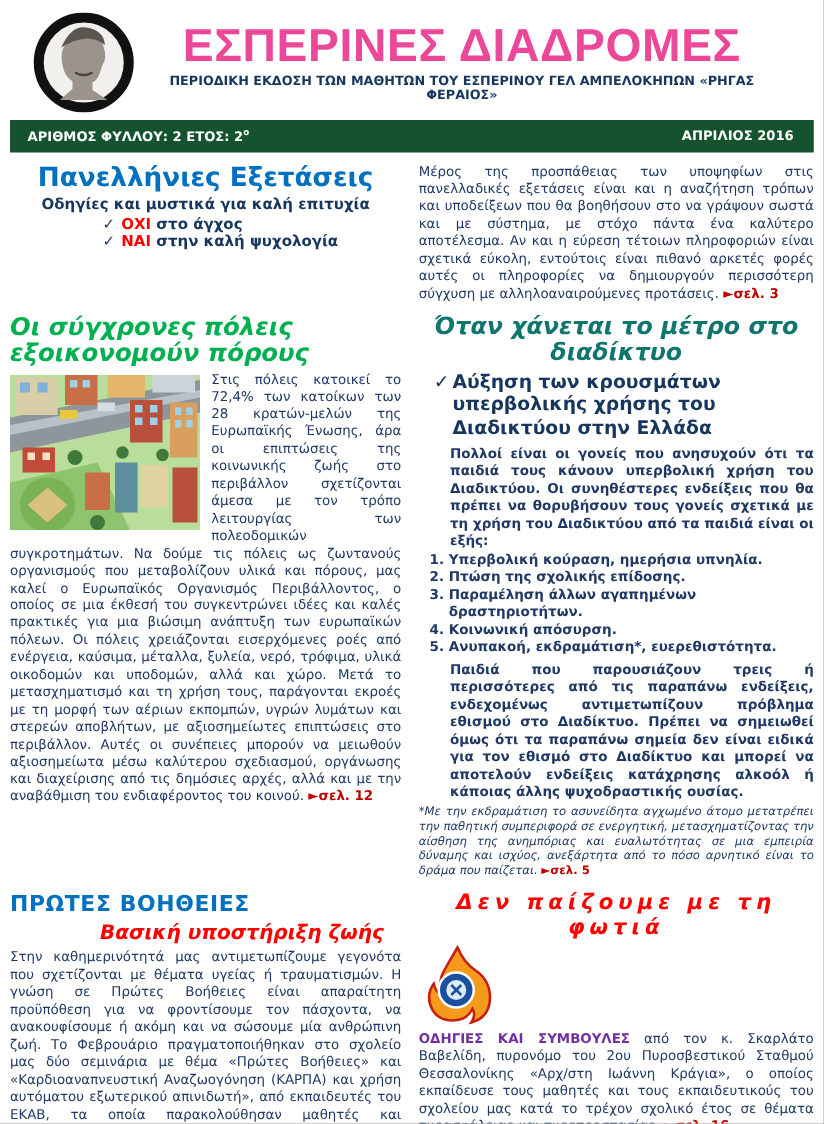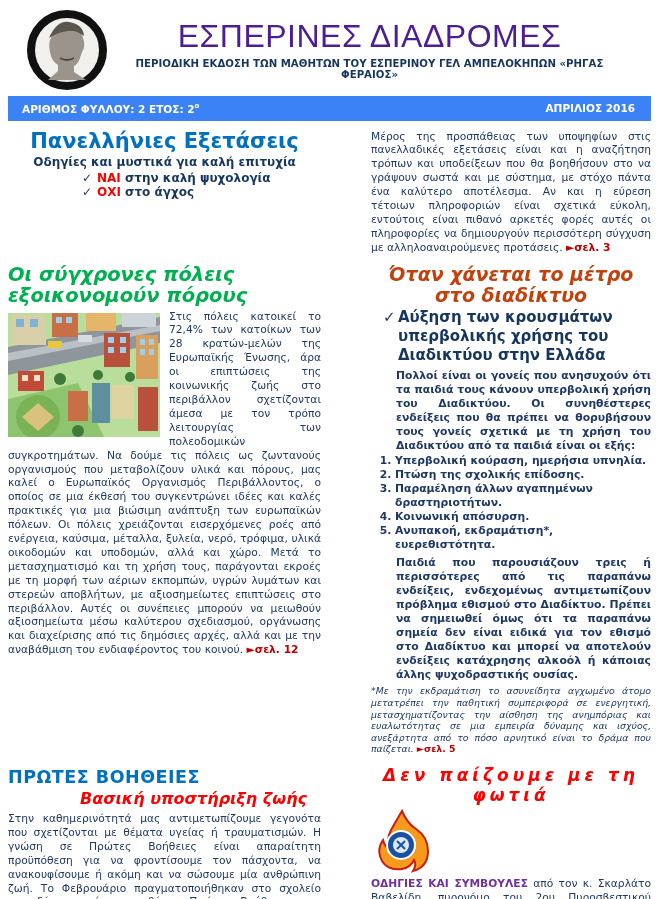--- a/index.html
+++ b/index.html
@@ -8,50 +8,50 @@
   .page {
     position:relative; width:659px; height:899px; margin:0 auto;
     background:#ffffff; overflow:hidden; color:#1f3864;
     padding:0 8px;
   }
   
   .masthead { display:flex; align-items:center; padding:10px 6px 0 12px; }
   .masthead .logo { flex:none; width:94px; height:80px; }
   .masthead-text { flex:1; text-align:center; padding-right:20px; }
   .main-title {
-    color:#4c1d95; font-weight:normal; font-size:32px; letter-spacing:0.5px;
+    color:#ec4899; font-weight:bold; font-size:37px; letter-spacing:0.5px;
     font-family:"Liberation Sans","DejaVu Sans",sans-serif; line-height:1.05;
   }
   .main-sub { margin-top:4px; color:#17365d; font-weight:bold; font-size:10.2px; }
   .issue-bar {
-    margin:6px 0 9px 0; background:#3b82f6; color:#fff; font-weight:bold;
+    margin:6px 0 9px 0; background:#14532d; color:#fff; font-weight:bold;
     font-size:10.5px; display:flex; justify-content:space-between;
     padding:6px 16px 6px 14px; align-items:center;
   }
   .issue-bar sup { font-size:7px; }
   
-  .row { display:flex;gap:36px; }
+  .row { display:flex; }
   .col-l { width:320px; flex:none; padding-right:7px; }
   .col-r { flex:1; padding-left:7px; }
   .body-txt { font-size:10.7px; line-height:1.3; text-align:justify; color:#1f3864; }
   .ref { color:#c00000; font-weight:bold; font-style:normal; white-space:nowrap; }
   .chk { position:relative; padding-left:17px; }
   .chk::before { content:"\2713"; position:absolute; left:2px; top:0; font-weight:bold; color:#17365d; }
   
   .exams-title { color:#0070c0; font-weight:bold; font-size:21px; text-align:center; line-height:1.1; }
   .exams-sub { color:#17365d; font-weight:bold; font-size:12px; text-align:center; margin-top:2px; }
   .exams-items { margin:2px 0 0 72px; font-weight:bold; font-size:12px; color:#17365d; }
   .exams-items .em { color:#ff0000; }
   
   .cities { margin-top:9px; }
   .cities-title { color:#00b050; font-weight:bold; font-size:19.5px; line-height:1.1; margin-bottom:3px;font-style:italic; }
   .cities .cityimg { float:left; width:152px; height:124px; margin:3px 9px 2px 0; }
   
   .net { margin-top:9px; }
-  .net-title { color:#c2410c; font-weight:bold; font-style:italic; font-size:19px; text-align:center; line-height:1.1; margin-bottom:3px; }
+  .net-title { color:#0f766e; font-weight:bold; font-style:italic; font-size:19px; text-align:center; line-height:1.1; margin-bottom:3px; }
   .net-bullets { font-weight:bold; color:#17365d; font-size:15px; line-height:1.25; margin-left:10px; }
   .net-bullets .chk { margin-bottom:1px; }
   .net p.body-txt { font-weight:bold; margin-top:4px; font-size:10.8px;margin-left:25px; }
   .net ol { margin:1px 0 0 24px; font-weight:bold; font-size:10.8px; color:#1f3864; line-height:1.3; }
   .net .footnote { font-style:italic; font-size:9.3px; line-height:1.25; margin-top:3px; font-weight:normal; text-align:justify; }
   
   .fa { margin-top:12px; }
   .fa-title { color:#0070c0; font-weight:bold; font-size:17.5px; letter-spacing:0.5px; }
   .fa-sub { color:#ff0000; font-weight:bold; font-style:italic; font-size:16px; text-align:right; padding-right:14px; margin:2px 0 4px 0; }
   .fa a { color:#0563c1; text-decoration:underline; font-size:10.7px; word-break:break-all; }
@@ -86,22 +86,22 @@
   <div class="issue-bar">
     <span><span>ΑΡΙΘΜΟΣ ΦΥΛΛΟΥ: 2   ΕΤΟΣ: 2</span><sup>ο</sup></span>
     <span>ΑΠΡΙΛΙΟΣ 2016</span>
   </div>
 
   <div class="row">
     <div class="col-l">
       <div class="exams-title">Πανελλήνιες Εξετάσεις</div>
       <div class="exams-sub">Οδηγίες και μυστικά για καλή επιτυχία</div>
       <div class="exams-items">
+        <div class="chk"><span class="em">ΟΧΙ</span><span> στο άγχος</span></div>
         <div class="chk"><span class="em">ΝΑΙ</span><span> στην καλή ψυχολογία</span></div>
-        <div class="chk"><span class="em">ΟΧΙ</span><span> στο άγχος</span></div>
       </div>
     </div>
     <div class="col-r">
       <p class="body-txt">
         <span>Μέρος της προσπάθειας των υποψηφίων στις πανελλαδικές εξετάσεις είναι και η αναζήτηση τρόπων και υποδείξεων που θα βοηθήσουν στο να γράψουν σωστά και με σύστημα, με στόχο πάντα ένα καλύτερο αποτέλεσμα. Αν και η εύρεση τέτοιων πληροφοριών είναι σχετικά εύκολη, εντούτοις είναι πιθανό αρκετές φορές αυτές οι πληροφορίες να δημιουργούν περισσότερη σύγχυση με αλληλοαναιρούμενες προτάσεις.</span>
         <span class="ref">►σελ. 3</span>
       </p>
     </div>
   </div>
 

